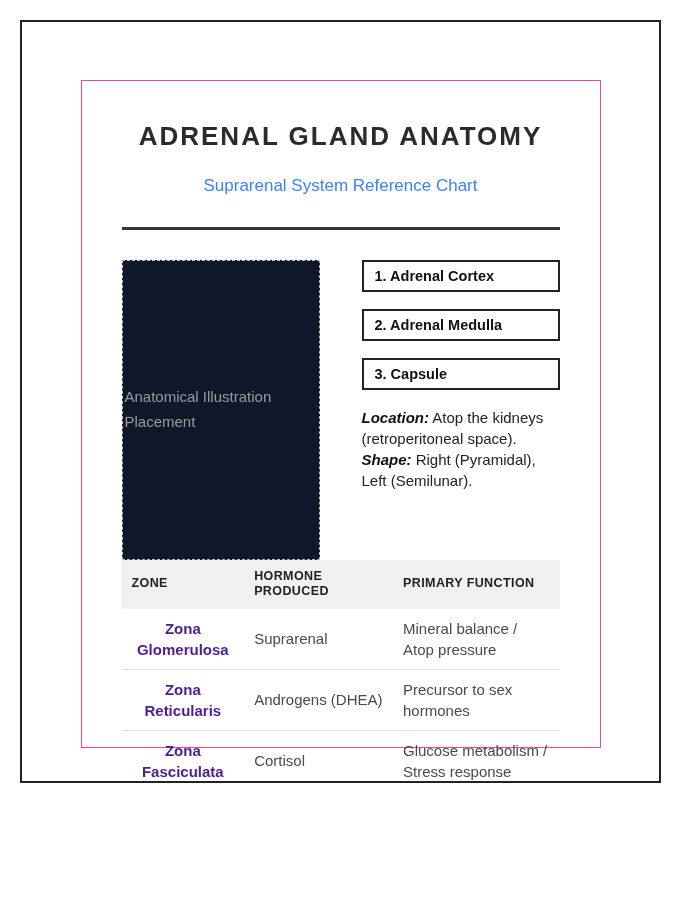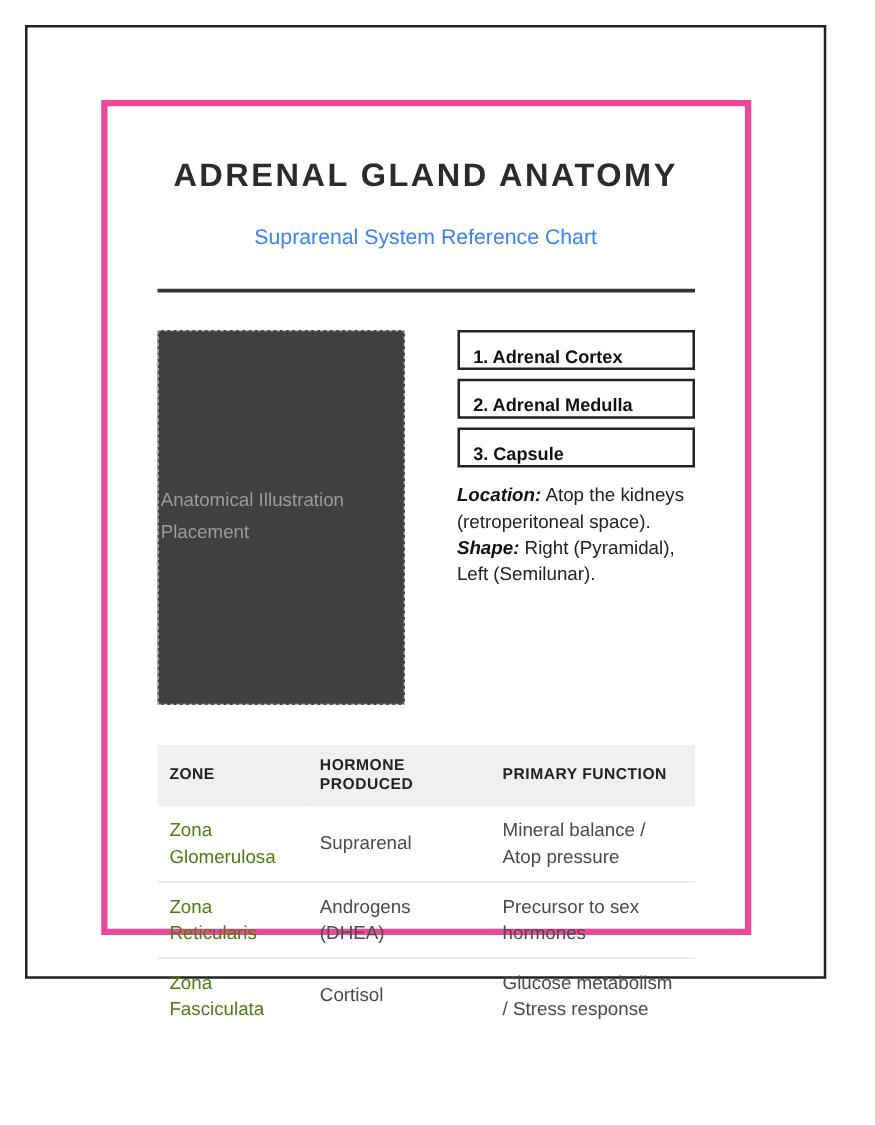--- a/index.html
+++ b/index.html
@@ -28,21 +28,21 @@
     border: 2px solid #222222;
     background: #ffffff;
     overflow: visible;
   }
   
   .card {
     width: 520px;
     height: 668px;
     box-sizing: border-box;
     margin: 58px auto 0;
-    border: 5px solid #ec4899;
+    border: 1px solid #ec4899;
     padding: 40px;
     background: transparent;
     overflow: visible;
   }
   .title {
     margin: 0;
     font-size: 26px;
     line-height: 1.2;
     font-weight: bold;
     letter-spacing: 2px;
@@ -66,62 +66,61 @@
   .columns {
     margin-top: 30px;
     display: flex;
     gap: 42px;
   }
   .illustration-box {
     width: 198px;
     height: 300px;
     box-sizing: border-box;
     border: 1px dashed #c0c0c0;
-    background: #404040;
+    background: #0f172a;
     display: flex;
     align-items: center;
     padding: 0 2px;
     justify-content: center;
   }
   .illustration-box .placeholder-text {
     color: #9b9b9b;
     font-size: 15px;
     line-height: 1.65;
   }
   .right-col {
     flex: 1;
     min-width: 0;
   }
   .label-box {
     box-sizing: border-box;
     height: 32px;
     border: 2px solid #222222;
-    margin-bottom: 7px;
+    margin-bottom: 17px;
     display: flex;
-    align-items: flex-end;
+    align-items: center;
     padding-left: 11px;
     background: #ffffff;
   }
   .label-box span {
     font-size: 14.5px;
     font-weight: bold;
     color: #111111;
   }
   .facts {
     margin: 12px 0 0;
     font-size: 15px;
     line-height: 21px;
     color: #222222;
   }
   .facts strong {
     color: #111111;
     font-style: italic;
   }
   table.zones {
-    margin-top: 32px;
     width: 100%;
     border-collapse: collapse;
     table-layout: fixed;
   }
   table.zones col.c1 { width: 28%; }
   table.zones col.c2 { width: 34%; }
   table.zones col.c3 { width: 38%; }
   table.zones thead th {
     background: #f0f0f0;
     text-align: left;
@@ -138,22 +137,23 @@
     font-size: 15px;
     line-height: 1.4;
     color: #4a4a4a;
     vertical-align: middle;
     border-bottom: 1px solid #dddddd;
   }
   table.zones tbody tr:last-child td {
     border-bottom: none;
   }
   table.zones tbody td.zone {
-    font-weight: normal;
-    color: #4d7c0f;
+    font-weight: bold;
+    color: #4c1d95;
+    text-align: center;
   }
 </style>
 </head>
 <body>
 
 <div class="page">
   <div class="outer-frame">
     <div class="card">
 
       <h1 class="title">ADRENAL GLAND ANATOMY</h1>

